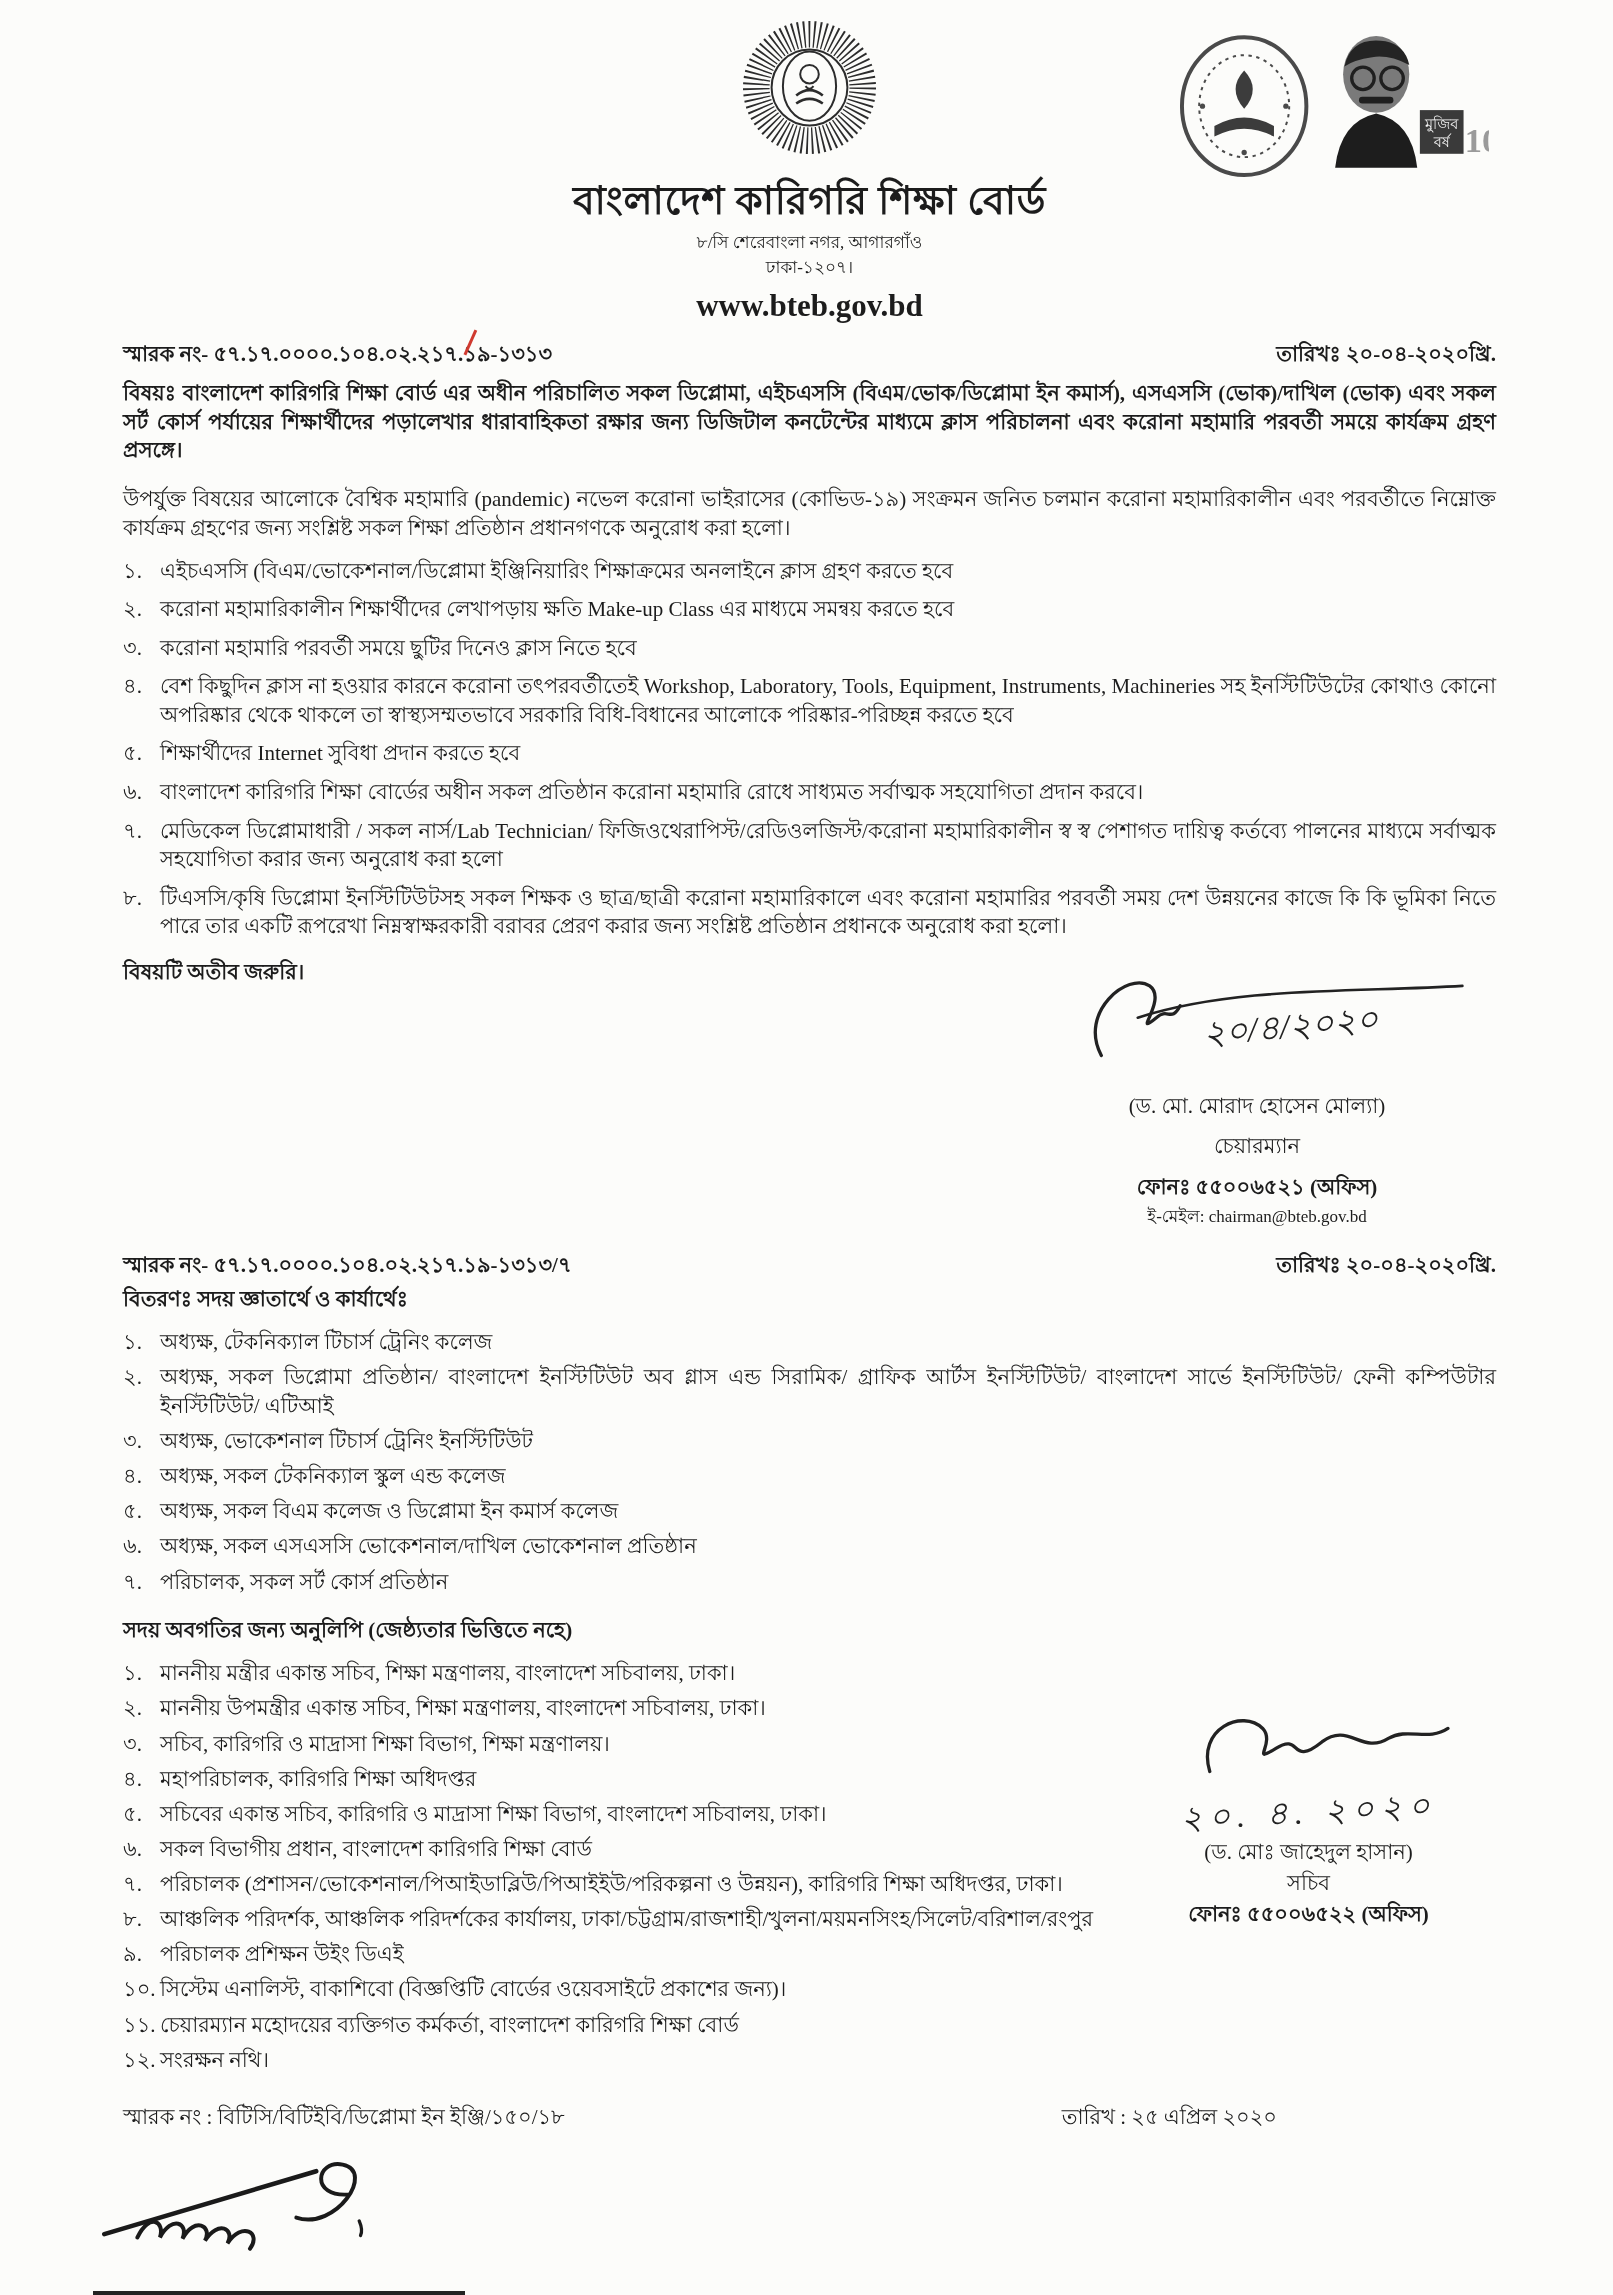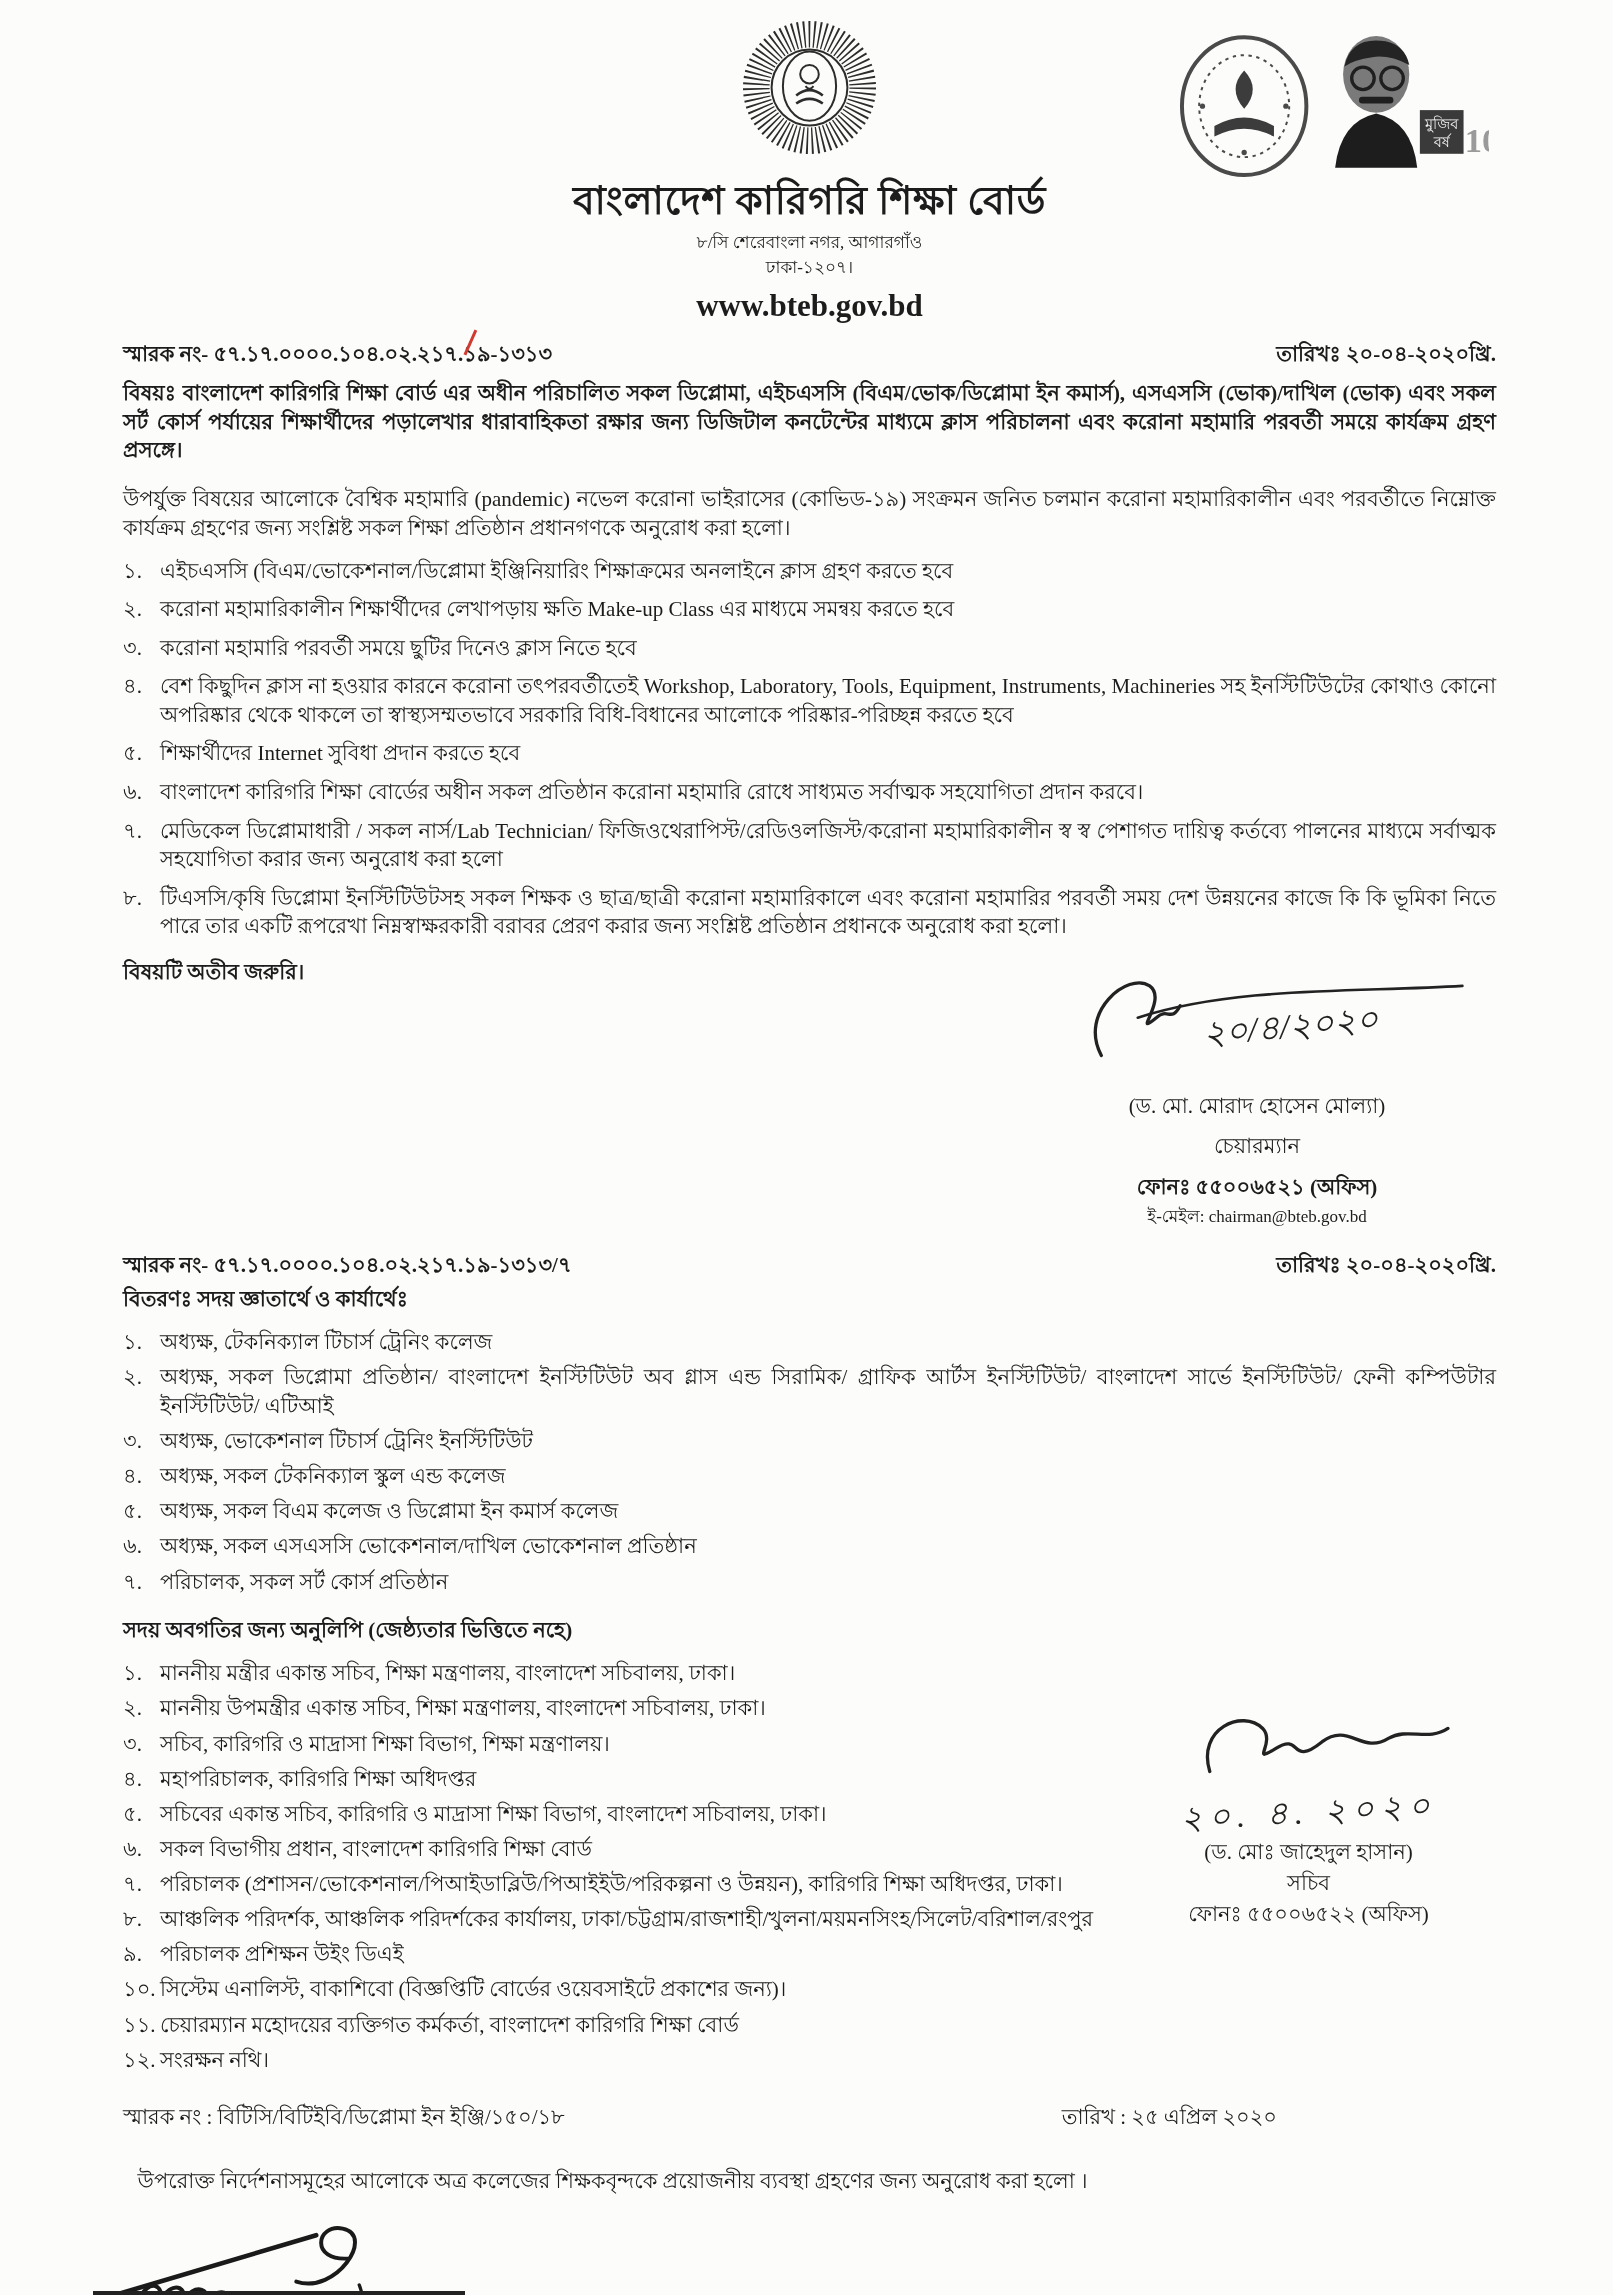--- a/index.html
+++ b/index.html
@@ -36,21 +36,21 @@
   .cc-block{width:1035px;}
   
   .chairman{width:438px;margin:-20px 20px 0 auto;text-align:center;}
   .chairman .line{margin-top:12px;}
   .chairman .phone{font-weight:bold;}
   .chairman .email{font-size:17px;margin-top:4px;}
   
   .secretary{position:absolute;top:1702px;right:113px;width:385px;text-align:center;}
   .hand-date{font-style:italic;font-size:33px;letter-spacing:6.6px;color:#222;transform:rotate(-3deg);margin-top:-5.3px;}
   .secretary .line{margin-top:2.7px;}
-  .secretary .phone{font-weight:normal;text-align:center;}
+  .secretary .phone{font-weight:bold;text-align:center;}
   
   .principal{margin:26.5px 0 0 -26.5px;width:597px;}
   .scan-edge{position:absolute;left:93px;bottom:0px;width:372px;height:4px;background:#222;}
   .red-mark{position:absolute;left:469px;top:329px;width:2.7px;height:26.5px;background:#d03a2f;transform:rotate(24deg);}
   svg text{font-family:"Liberation Serif",serif;}
 </style>
 </head>
 <body>
 
 <div class="page">
@@ -287,21 +287,20 @@
     <div class="line">(ড. মোঃ জাহেদুল হাসান)</div>
     <div class="line">সচিব</div>
     <div class="line phone">ফোনঃ ৫৫০০৬৫২২ (অফিস)</div>
   </div>
 
   <div class="memo-line m3">
     <div style="font-weight:normal"><span>স্মারক নং :</span> <span>বিটিসি/বিটিইবি/ডিপ্লোমা ইন ইঞ্জি/১৫০/১৮</span></div>
     <div style="font-weight:normal;margin-right:219px"><span>তারিখ :</span> <span>২৫ এপ্রিল ২০২০</span></div>
   </div>
 
-  <p class="closingp">উপরোক্ত নির্দেশনাসমূহের আলোকে অত্র কলেজের শিক্ষকবৃন্দকে প্রয়োজনীয় ব্যবস্থা গ্রহণের জন্য অনুরোধ করা হলো ।</p>
 
   <div class="principal">
     <div>
       <svg width="584" height="96" viewBox="0 0 880 145">
         <path d="M10,115 L330,20" fill="none" stroke="#1a1a1a" stroke-width="7" stroke-linecap="round"></path>
         <path d="M60,120 c18,-38 42,-24 34,0 c18,-34 44,-22 34,2 c18,-34 46,-20 34,3 c20,-32 46,-18 34,4 c22,-34 52,-16 34,8" fill="none" stroke="#1a1a1a" stroke-width="6" stroke-linecap="round"></path>
         <path d="M300,90 C360,110 420,20 370,10 C330,2 320,60 380,55" fill="none" stroke="#1a1a1a" stroke-width="6" stroke-linecap="round"></path>
         <path d="M395,95 q6,14 2,22" fill="none" stroke="#1a1a1a" stroke-width="5" stroke-linecap="round"></path>
       </svg>
     </div>

